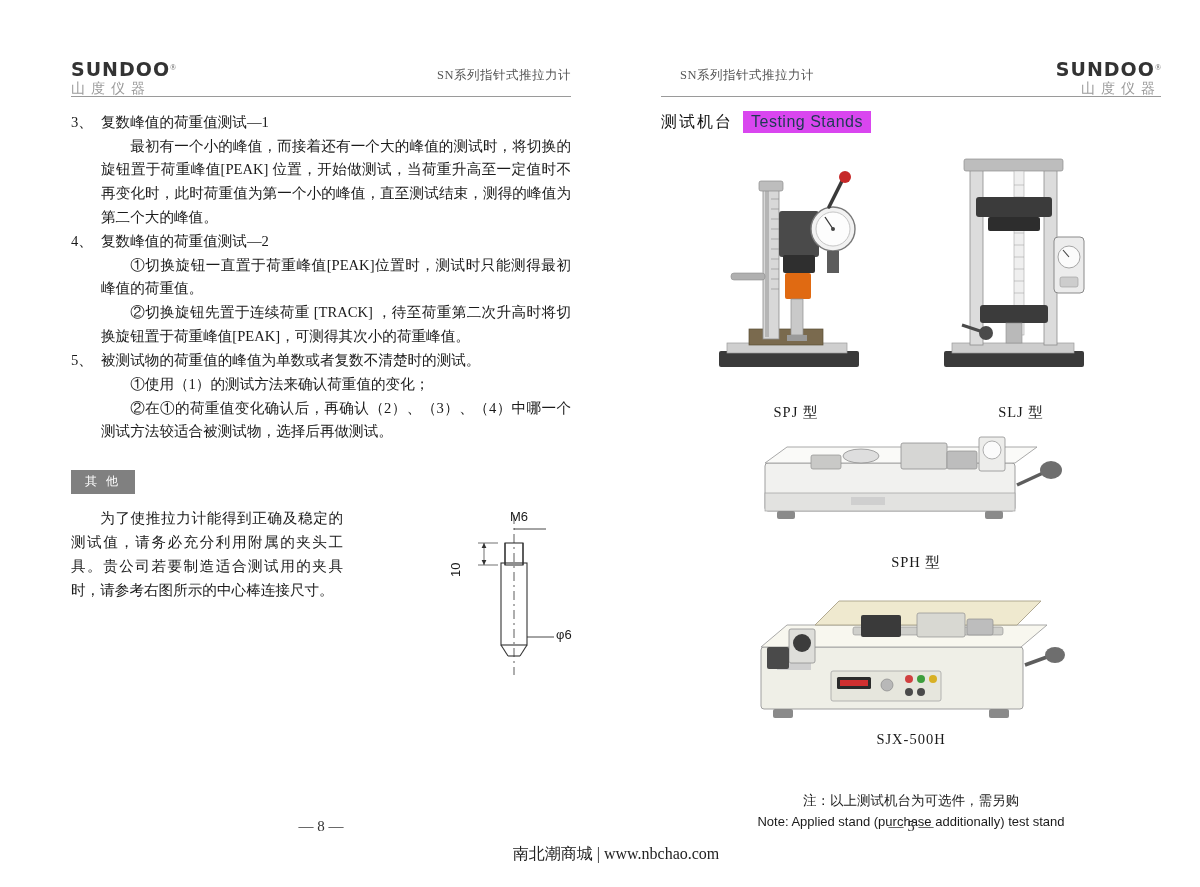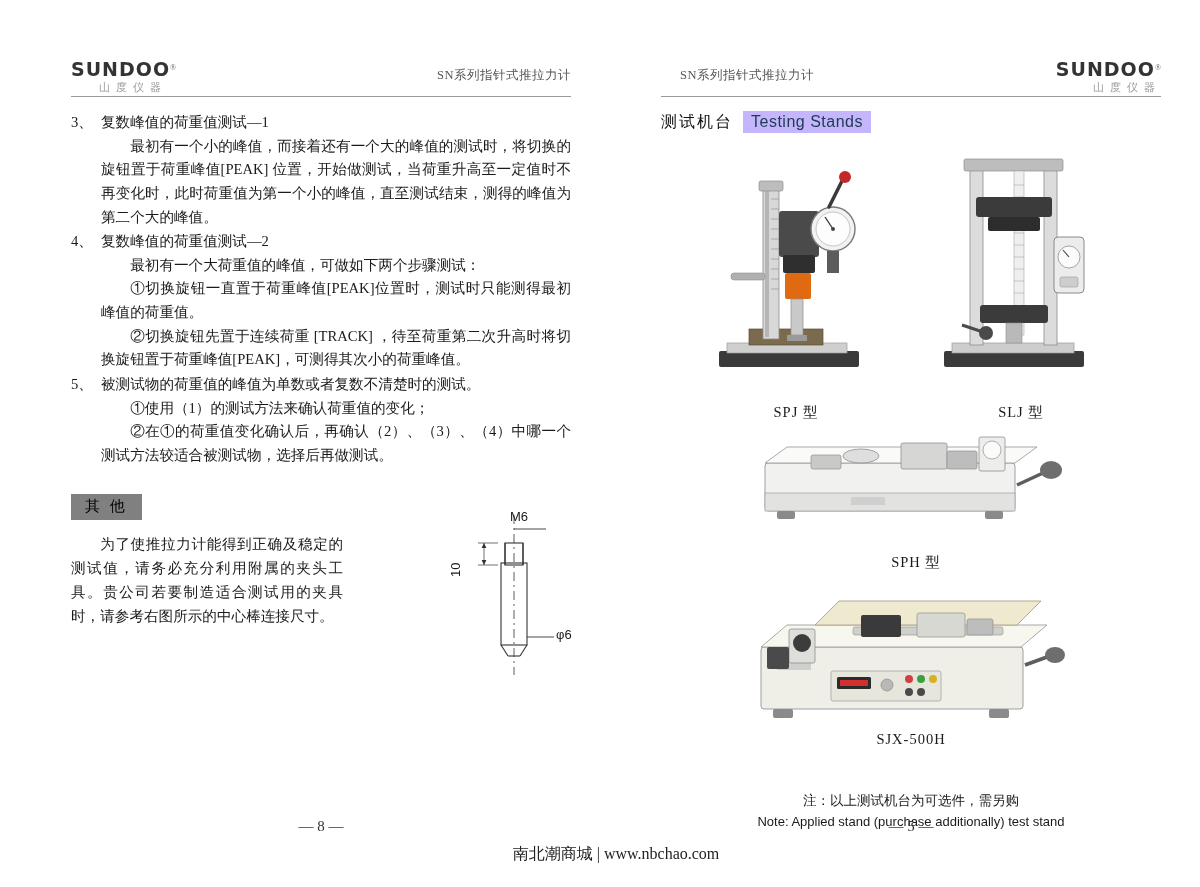--- a/index.html
+++ b/index.html
@@ -51,25 +51,24 @@
     font-size: 19px;
     letter-spacing: 1px;
     color: #333;
   }
   .brand .bsup {
     font-size: 8px;
     vertical-align: super;
     color: #666;
   }
   .brand .bsub {
-    font-size: 11px;
+    font-size: 14px;
     letter-spacing: 6px;
     color: #9a9a9a;
     margin-top: 3px;
-    margin-left: 28px;
   }
   .hdr-title {
     position: absolute;
     top: 7px;
     font-size: 12.5px;
     color: #555;
     letter-spacing: 0.5px;
     white-space: nowrap;
     margin-left: 19px;
   }
@@ -102,22 +101,22 @@
     text-justify: inter-ideograph;
   }
   .indent {
     text-indent: 2em;
   }
 
   
   .sect-bar {
     display: inline-block;
     background: #808080;
-    color: #000000;
-    font-size: 15px;
+    color: #ffffff;
+    font-size: 12px;
     padding: 3px 14px 4px 14px;
     letter-spacing: 3px;
     font-family: "Liberation Serif", serif;
   }
   .sect-wrap { margin-top: 26px; }
 
   .para {
     margin-top: 12px;
     font-size: 14.6px;
     line-height: 1.65;
@@ -177,21 +176,21 @@
     margin-top: 14px;
     display: inline-block;
   }
   .stand-title .cn {
     font-size: 16px;
     letter-spacing: 2px;
     color: #111;
   }
   .stand-title .en {
     display: inline-block;
-    background: #c4b5fd;
+    background: #d946ef;
     color: #1d3a52;
     font-family: "Liberation Sans", sans-serif;
     font-size: 16px;
     padding: 2px 8px;
     margin-left: 10px;
     letter-spacing: 0.5px;
   }
   .photo-row {
     position: relative;
     margin-top: 12px;
@@ -237,21 +236,20 @@
         <div class="body">
           <p>复数峰值的荷重值测试—1</p>
           <p class="indent">最初有一个小的峰值，而接着还有一个大的峰值的测试时，将切换的旋钮置于荷重峰值[PEAK] 位置，开始做测试，当荷重升高至一定值时不再变化时，此时荷重值为第一个小的峰值，直至测试结束，测得的峰值为第二个大的峰值。</p>
         </div>
       </div>
 
       <div class="item">
         <div class="num">4、</div>
         <div class="body">
           <p>复数峰值的荷重值测试—2</p>
-          <p class="indent">最初有一个大荷重值的峰值，可做如下两个步骤测试：</p>
           <p class="indent">①切换旋钮一直置于荷重峰值[PEAK]位置时，测试时只能测得最初峰值的荷重值。</p>
           <p class="indent">②切换旋钮先置于连续荷重 [TRACK] ，待至荷重第二次升高时将切换旋钮置于荷重峰值[PEAK]，可测得其次小的荷重峰值。</p>
         </div>
       </div>
 
       <div class="item">
         <div class="num">5、</div>
         <div class="body">
           <p>被测试物的荷重值的峰值为单数或者复数不清楚时的测试。</p>
           <p class="indent">①使用（1）的测试方法来确认荷重值的变化；</p>

